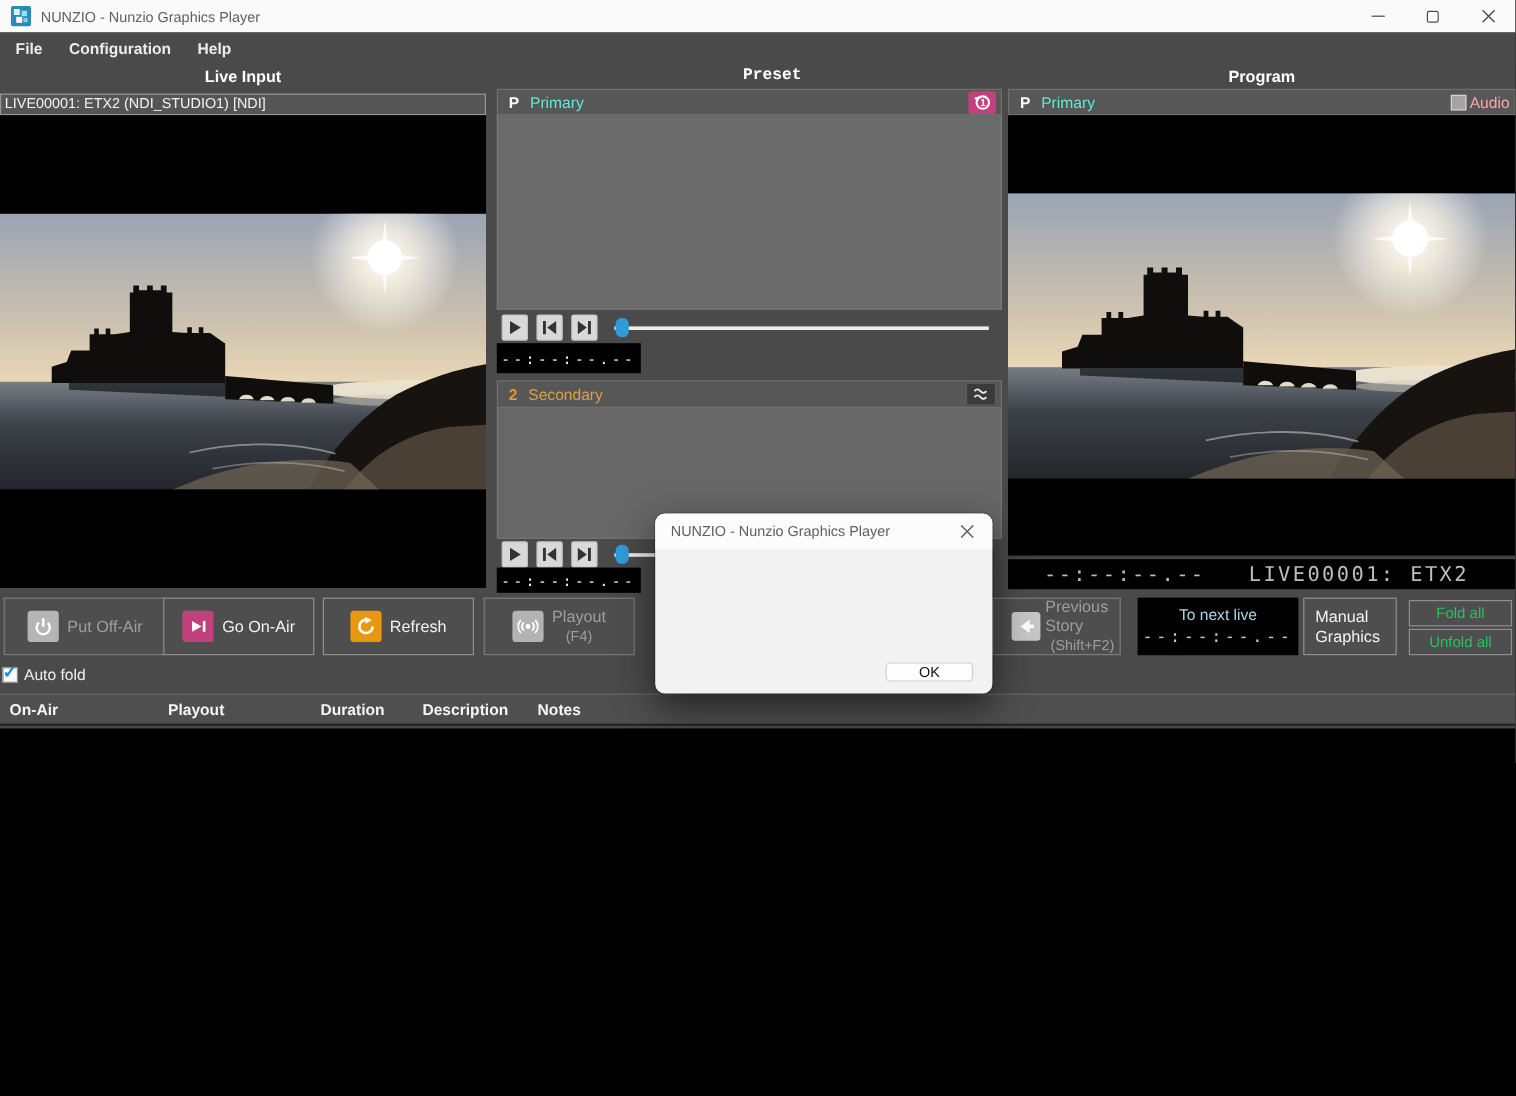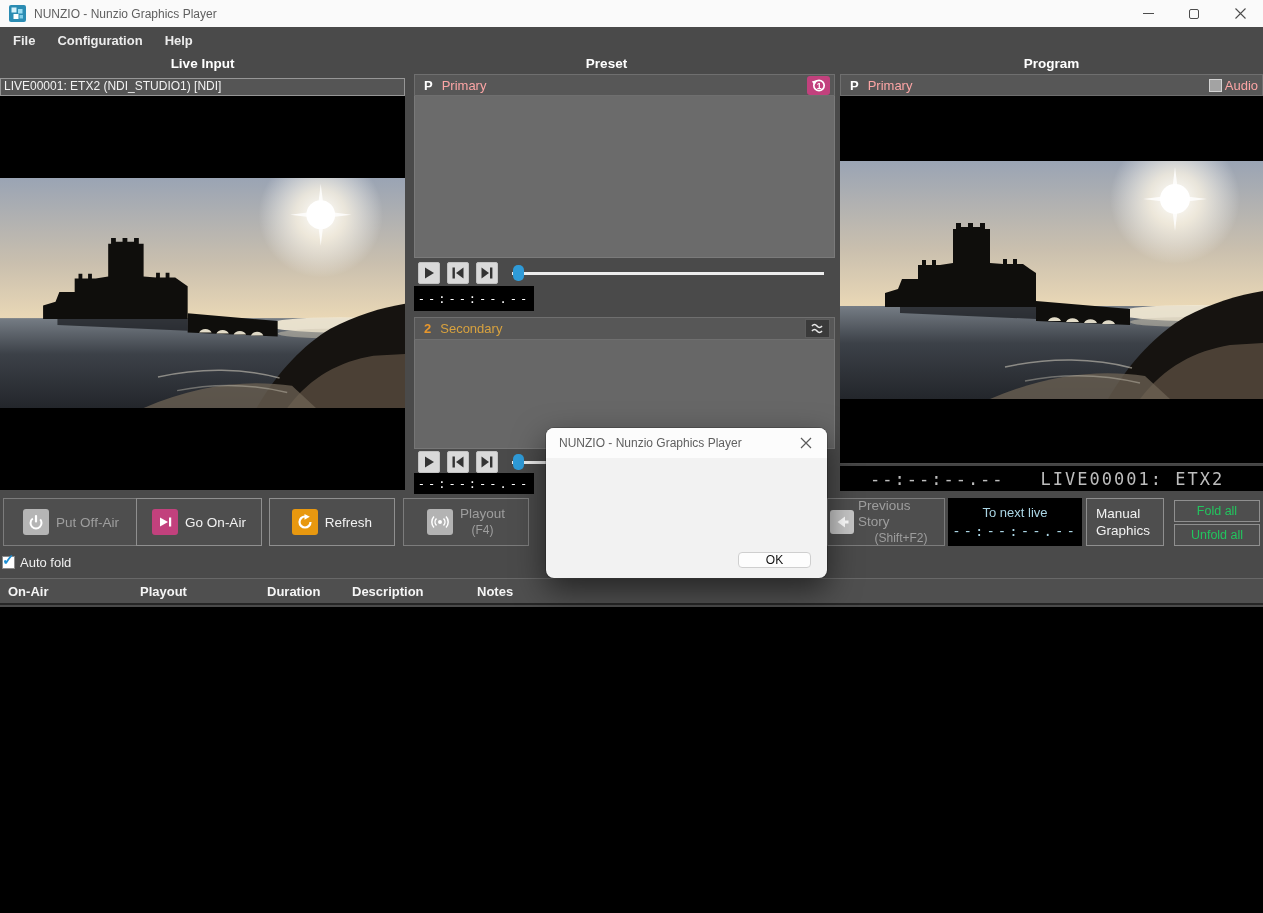--- a/index.html
+++ b/index.html
@@ -16,32 +16,32 @@
   .min-glyph { width:11px; height:0; border-top:1px solid #4c4c4c; }
   .max-glyph { width:10px; height:10px; border:1px solid #4c4c4c; border-radius:2px; }
 
   
   .menubar { position:absolute; left:0; top:27px; width:1263px; height:28px; background:#4a4a4a; display:flex; align-items:center; padding-left:2px; }
   .menu-item { padding:0 11px; font-size:13px; color:#ececec; line-height:28px;font-weight:bold; }
 
   
   .colheader { position:absolute; top:56px; font-size:13.5px; font-weight:bold; color:#ffffff; text-align:center; }
   .ch-live { left:0; width:405px; }
-  .ch-preset { left:396px; width:421px; }
+  .ch-preset { left:433px; width:421px;font-family:Liberation Mono, monospace; }
   .ch-program { left:840px; width:423px; }
 
   
   .live-source-bar { position:absolute; left:0; top:78px; width:405px; height:18px; background:#555555; border:1px solid #969696; color:#f2f2f2; font-size:12px; line-height:15px; padding-left:3px; }
   .live-video { position:absolute; left:0; top:96px; width:405px; height:394px; background:#000; overflow:hidden; }
   .live-video .scene { position:absolute; left:0; top:82px; width:405px; height:230px; }
 
   
   .sec-header { position:absolute; left:0; width:100%; height:22px; background:#575757; border:1px solid #6f6f6f; display:flex; align-items:center; padding:0 4px; }
   .badge { font-size:13px; font-weight:bold; color:#ffffff; margin:0 9px 0 5px; }
-  .sec-label { font-size:13px; color:#fca5a5; }
+  .sec-label { font-size:13px; color:#5eead4; }
 
   
   .preset-panel { position:absolute; left:414px; top:74px; width:421px; height:421px; }
   .pre-c1 { position:absolute; left:0; top:22px; width:100%; height:162px; background:#6b6b6b; border:1px solid #7a7a7a; border-top:none; }
   .pre-c2 { position:absolute; left:0; top:266px; width:100%; height:109px; background:#676767; border:1px solid #767676; border-top:none; }
   .controls { position:absolute; left:0; width:100%; height:26px; display:flex; align-items:center; }
   .ctl1 { top:186px; } .ctl2 { top:376px; height:24px; }
   .pbtn { width:22px; height:22px; background:#d9d9d9; border:1px solid #c2c2c2; border-radius:2px; margin-right:7px; display:flex; align-items:center; justify-content:center; }
   .pbtn:first-child { margin-left:4px; }
   .slider { position:relative; flex:1; height:22px; margin:0 11px 0 7px; }
@@ -325,21 +325,21 @@
           <path d="M3,2.5 a8,8 0 0 0 0,11" stroke="#fff" stroke-width="1.5" fill="none"></path>
           <path d="M12.5,4.5 a5,5 0 0 1 0,7" stroke="#fff" stroke-width="1.5" fill="none"></path>
           <path d="M15,2.5 a8,8 0 0 1 0,11" stroke="#fff" stroke-width="1.5" fill="none"></path>
         </svg>
     </span>
     <span class="two-line">
       <span>Playout</span>
       <span class="key">(F4)</span>
     </span>
   </div>
-  <div class="tbtn disabled" style="left:827px; width:118px; justify-content:flex-start; padding-left:2px; gap:4px;">
+  <div class="tbtn disabled" style="left:827px; width:107px; justify-content:flex-start; padding-left:15px; gap:4px;">
     <span class="icn" style="background:#c6c6c6; width:24px; height:24px;">
       <svg width="16" height="16" viewBox="0 0 16 16">
           <polygon points="11,2.5 3.5,8 11,13.5" fill="#fff"></polygon>
           <rect x="10.5" y="6.5" width="4" height="3" fill="#fff"></rect>
         </svg>
     </span>
     <span class="two-line">
       <span>Previous Story</span>
       <span class="key">(Shift+F2)</span>
     </span>
@@ -363,21 +363,21 @@
         <span class="check">✓</span>
       </div>
     <span class="autofold-label">Auto fold</span>
   </div>
 
   <div class="thead">
     <span class="thcell" style="left:8px;">On-Air</span>
     <span class="thcell" style="left:140px;">Playout</span>
     <span class="thcell" style="left:267px;">Duration</span>
     <span class="thcell" style="left:352px;">Description</span>
-    <span class="thcell" style="left:477px;">Notes</span>
+    <span class="thcell" style="left:448px;">Notes</span>
   </div>
   <div class="tbody"></div>
 
   <div class="dialog">
     <div class="dlg-title">
       <span>NUNZIO - Nunzio Graphics Player</span>
       <div class="dlg-close">
         <svg width="12" height="12" viewBox="0 0 12 12">
             <path d="M1,1 L11,11 M11,1 L1,11" stroke="#5a5a5a" stroke-width="1.2"></path>
           </svg>

